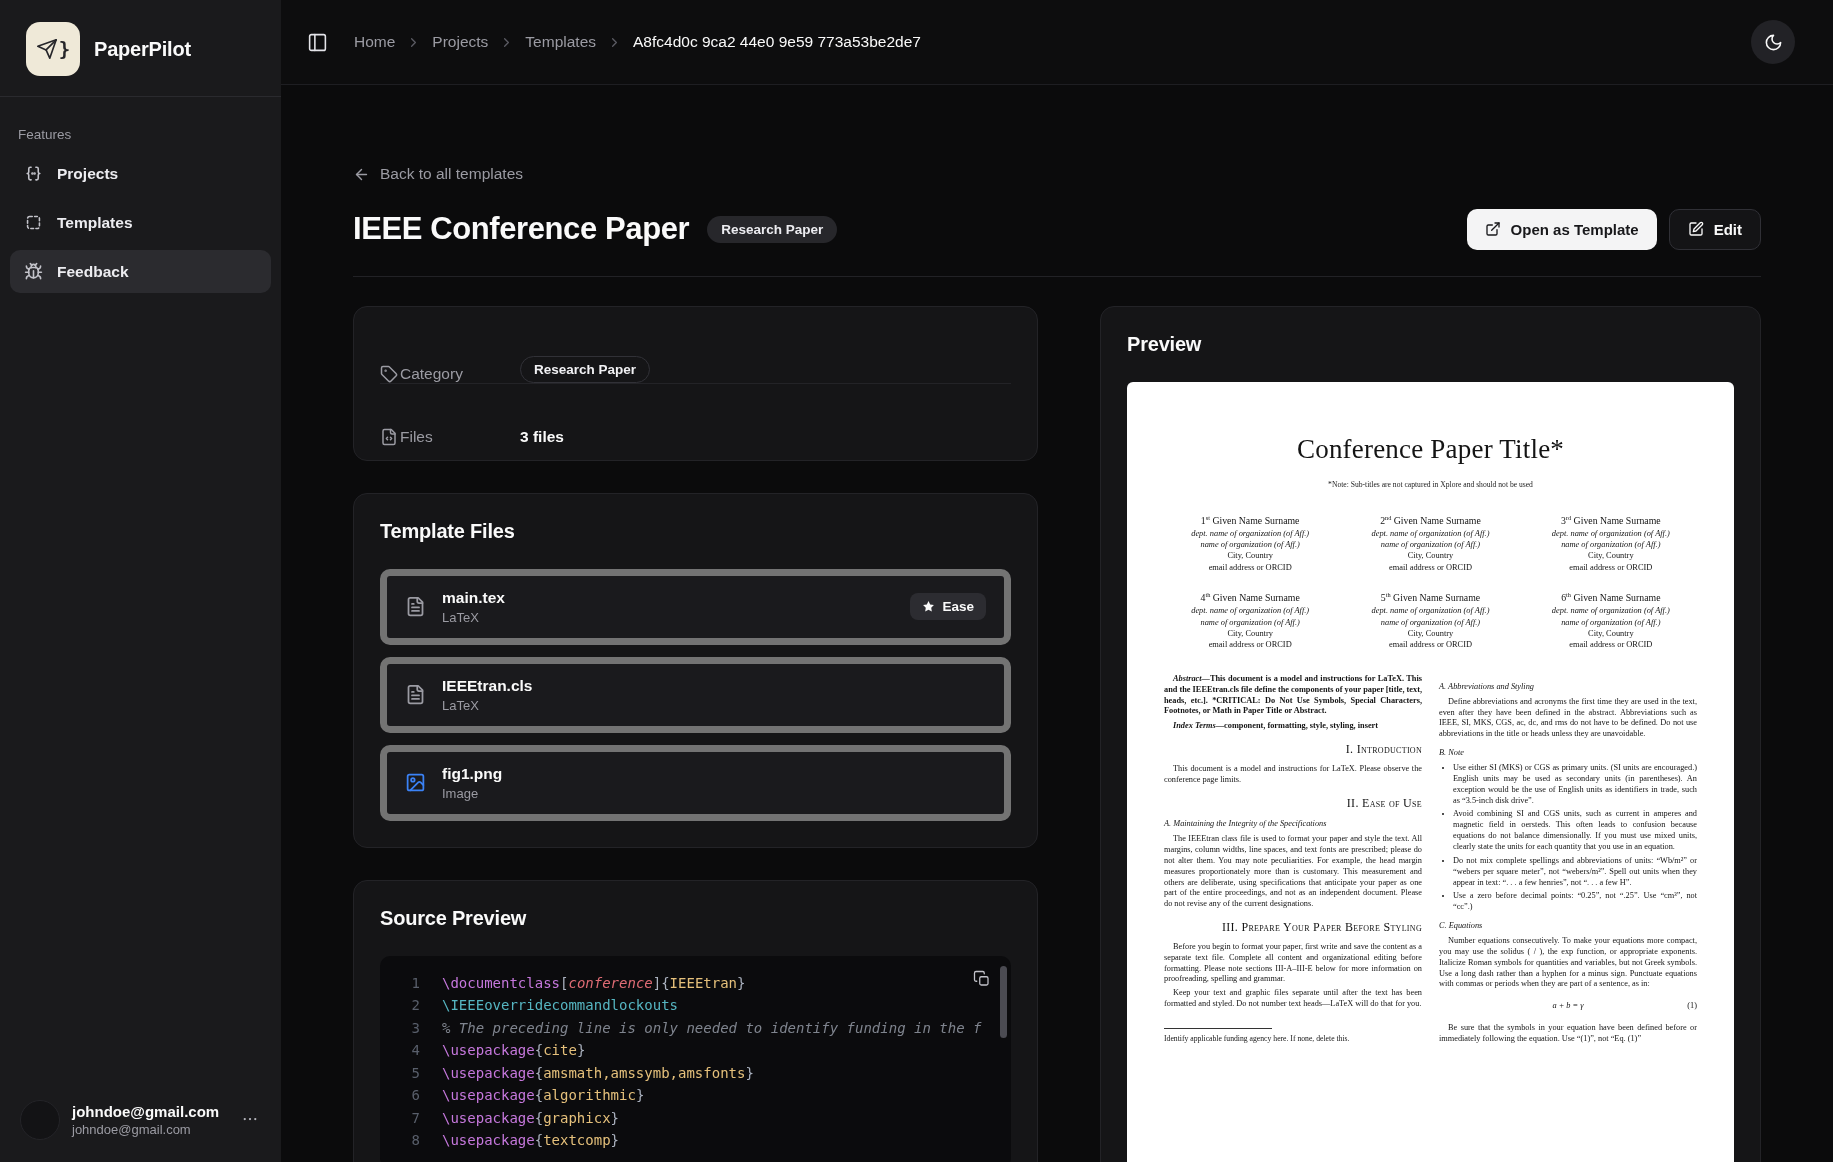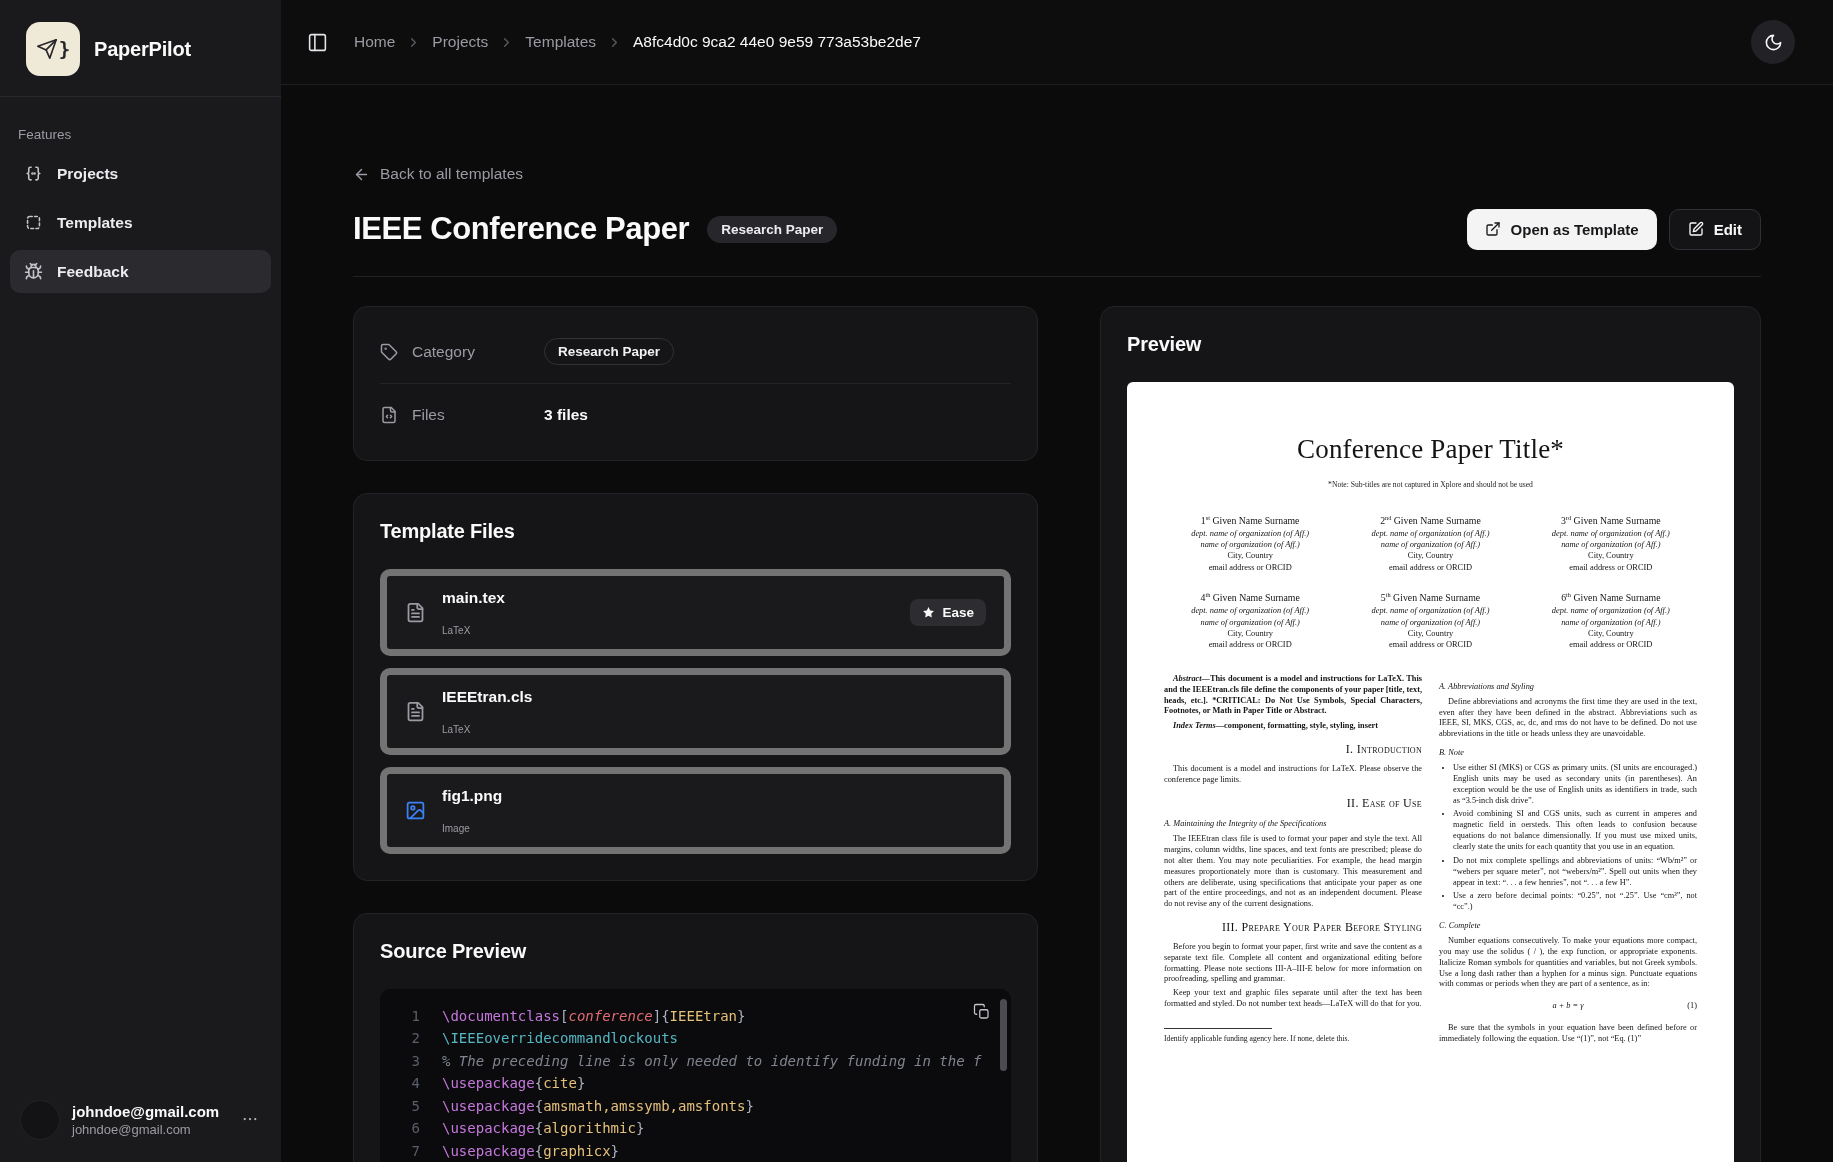--- a/index.html
+++ b/index.html
@@ -63,36 +63,36 @@
   .btn-outline { background:#141416; color:#fafafa; border:1px solid #303036; }
   .rule { border-top:1px solid #222226; margin-top:26px; }
 
   .grid { display:grid; grid-template-columns:685px 661px; gap:62px; margin-top:29px; align-items:start; }
   .card { background:#151517; border:1px solid #232327; border-radius:14px; padding:26px; }
   .card h2 { font-size:20px; font-weight:700; letter-spacing:-0.2px; }
   .col-left .card + .card { margin-top:32px; }
 
   
   .info-card { padding:14px 26px; }
-  .info-row { display:flex; align-items:center; height:62px; gap:14px; }
+  .info-row { display:flex; align-items:flex-end; height:62px; gap:2px; }
   .info-row .ic { width:18px; height:18px; color:#9b9ba3; }
   .info-label { color:#9b9ba3; font-size:15.5px; width:118px; }
   .chip-outline { border:1px solid #313137; border-radius:999px; padding:5px 13px;
     font-size:13.5px; font-weight:600; color:#f1f1f4; }
   .info-value { font-size:15.5px; font-weight:600; }
   .info-divider { border-top:1px solid #232327; }
 
   
   .file-list { margin-top:26px; display:flex; flex-direction:column; gap:12px; }
   .file-row { display:flex; align-items:center; gap:16px; background:#1a1a1d; border:7px solid #737373;
     border-radius:10px; padding:13px 18px; cursor:pointer; }
   .file-row .f-ic { width:21px; height:21px; color:#9b9ba3; }
   .file-meta { flex:1; }
   .file-name { font-size:15.5px; font-weight:700; }
-  .file-type { font-size:10px; color:#9b9ba3; margin-top:18px; }
+  .file-type { font-size:13px; color:#9b9ba3; margin-top:3px; }
   .main-badge { display:inline-flex; align-items:center; gap:7px; background:#2c2c31; border-radius:8px;
     padding:6px 12px; font-size:13.5px; font-weight:600; }
   .main-badge .ic { width:13px; height:13px; }
 
   
   .code-block { position:relative; margin-top:26px; background:#0b0b0d; border-radius:10px;
     padding:16px 26px 16px 0; overflow:hidden; }
   .code-line { display:flex; font-family:"DejaVu Sans Mono", monospace; font-size:14px;
     line-height:22.5px; white-space:pre; }
   .ln { width:62px; min-width:62px; text-align:right; padding-right:22px; color:#595f6b; }
@@ -452,21 +452,21 @@
                 <div class="p-col" id="paper-col-right">
                     <div class="p-subheading">A. Abbreviations and Styling</div>
                     <p class="p-para">Define abbreviations and acronyms the first time they are used in the text, even after they have been defined in the abstract. Abbreviations such as IEEE, SI, MKS, CGS, ac, dc, and rms do not have to be defined. Do not use abbreviations in the title or heads unless they are unavoidable.</p>
                     <div class="p-subheading">B. Note</div>
                     <ul class="p-bullets">
                       <li>Use either SI (MKS) or CGS as primary units. (SI units are encouraged.) English units may be used as secondary units (in parentheses). An exception would be the use of English units as identifiers in trade, such as “3.5-inch disk drive”.</li>
                       <li>Avoid combining SI and CGS units, such as current in amperes and magnetic field in oersteds. This often leads to confusion because equations do not balance dimensionally. If you must use mixed units, clearly state the units for each quantity that you use in an equation.</li>
                       <li>Do not mix complete spellings and abbreviations of units: “Wb/m²” or “webers per square meter”, not “webers/m²”. Spell out units when they appear in text: “. . . a few henries”, not “. . . a few H”.</li>
                       <li>Use a zero before decimal points: “0.25”, not “.25”. Use “cm³”, not “cc”.)</li>
                     </ul>
-                    <div class="p-subheading">C. Complete</div>
+                    <div class="p-subheading">C. Equations</div>
                     <p class="p-para">Number equations consecutively. To make your equations more compact, you may use the solidus ( / ), the exp function, or appropriate exponents. Italicize Roman symbols for quantities and variables, but not Greek symbols. Use a long dash rather than a hyphen for a minus sign. Punctuate equations with commas or periods when they are part of a sentence, as in:</p>
                     <div class="p-eq">
                       <span>a + b = γ</span>
                       <span class="eq-num">(1)</span>
                     </div>
                     <p class="p-para">Be sure that the symbols in your equation have been defined before or immediately following the equation. Use “(1)”, not “Eq. (1)”</p>
                   </div>
               </div>
             </div>
           </section>

